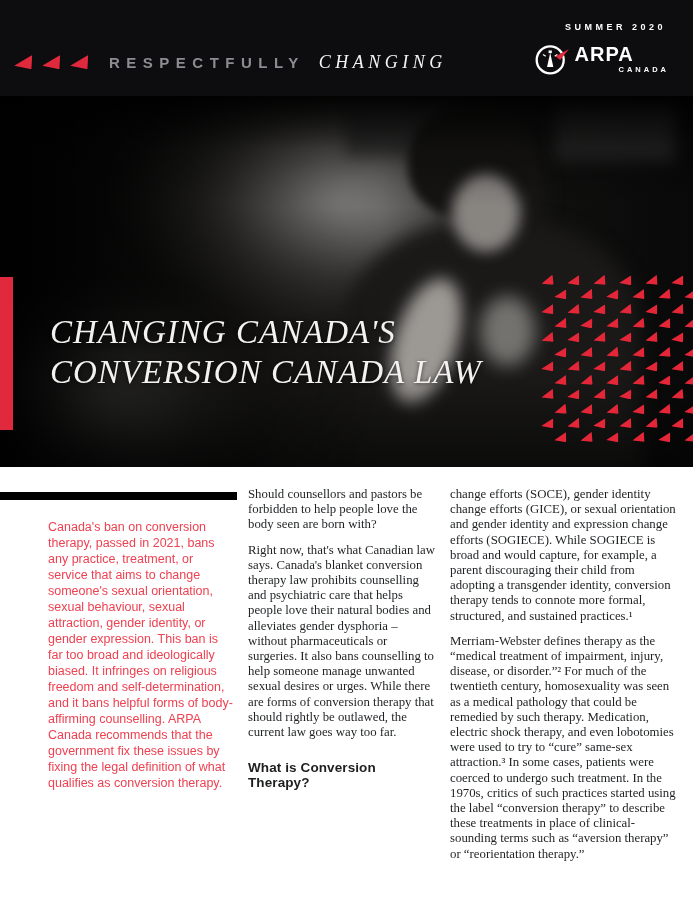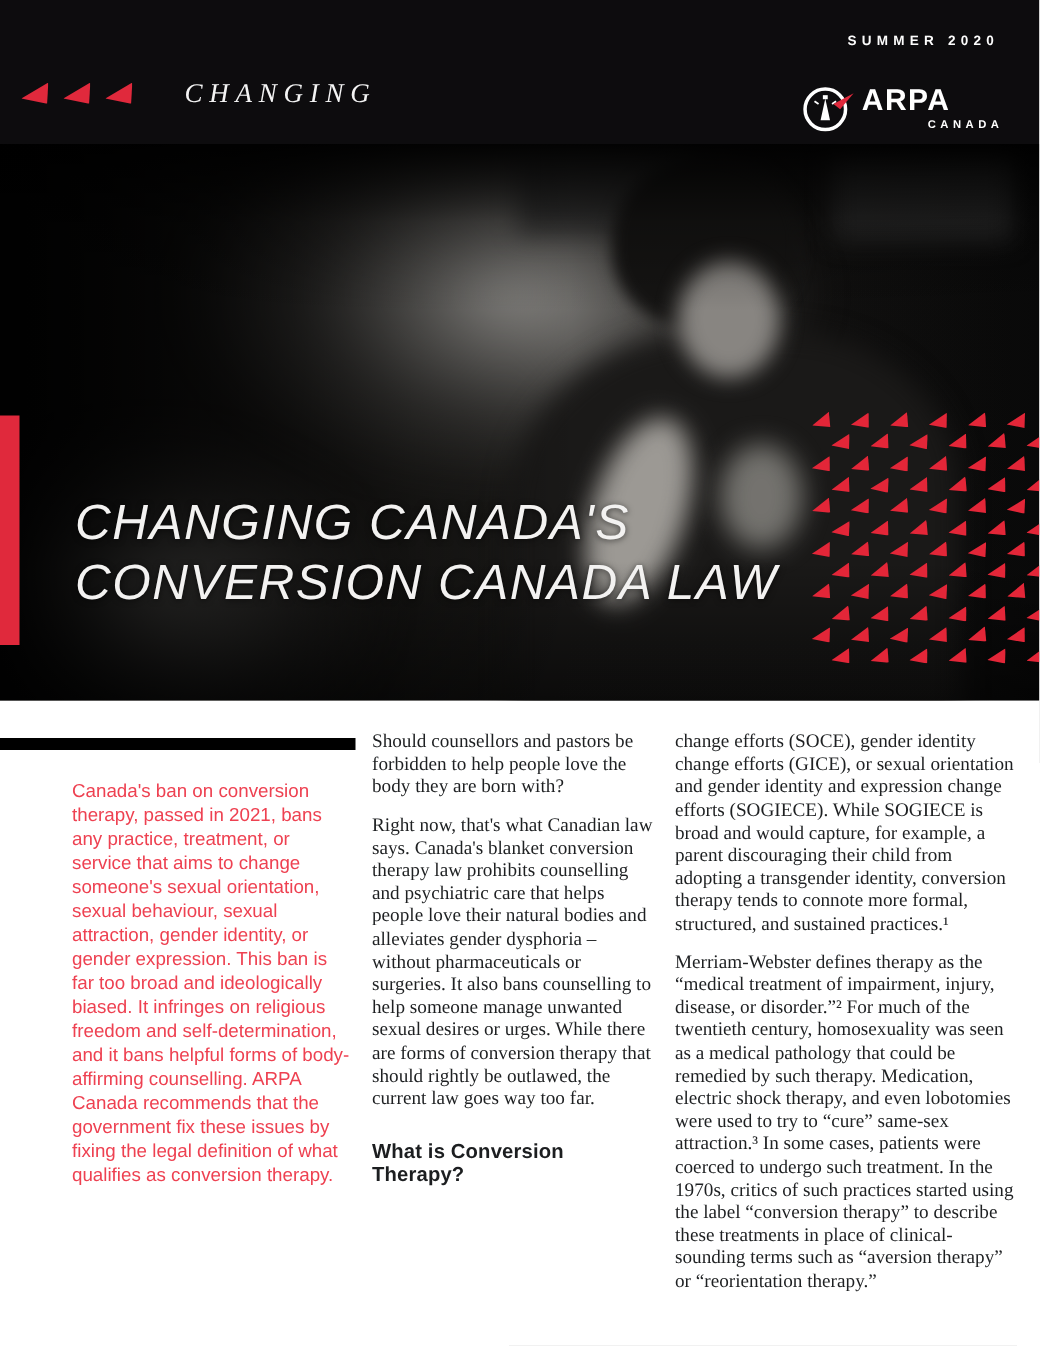--- a/index.html
+++ b/index.html
@@ -28,21 +28,21 @@
   }
   .masthead-white{
     font-family:"Liberation Serif",serif;font-style:italic;
     font-size:18px;letter-spacing:4.5px;color:#f4f4f4;margin-left:14px;
   }
   .issue-date{
     position:absolute;right:27px;top:22px;
     font-family:"Liberation Sans",sans-serif;font-weight:bold;
     font-size:9px;letter-spacing:3.5px;color:#fdfdfd;
   }
-  .logo{position:absolute;right:24px;top:54px;display:flex;align-items:center;}
+  .logo{position:absolute;right:24px;top:41px;display:flex;align-items:center;}
   .logo-icon{width:36px;height:36px;margin-right:5px;}
   .logo-words{display:flex;flex-direction:column;line-height:1;}
   .logo-arpa{
     font-family:"Liberation Sans",sans-serif;font-weight:bold;
     font-size:20px;color:#ffffff;letter-spacing:1px;
   }
   .logo-canada{
     font-family:"Liberation Sans",sans-serif;font-weight:bold;
     font-size:7.5px;color:#ffffff;letter-spacing:3px;margin-top:2px;padding-left:44px;
   }
@@ -78,22 +78,22 @@
     position:absolute;left:0;top:0;width:100%;height:100%;
     background:
       linear-gradient(180deg,rgba(0,0,0,0.92) 0%,rgba(0,0,0,0.25) 14%,rgba(0,0,0,0) 30%),
       linear-gradient(90deg,rgba(0,0,0,0.95) 0%,rgba(0,0,0,0.55) 28%,rgba(0,0,0,0.05) 55%),
       linear-gradient(0deg,rgba(0,0,0,0.55) 0%,rgba(0,0,0,0) 25%);
   }
   .red-bar{
     position:absolute;left:0;top:181px;width:13px;height:153px;background:#e0293c;
   }
   .hero-title{
-    position:absolute;left:50px;top:232px;
-    font-family:Liberation Sans, sans-serif;font-style:italic;
+    position:absolute;left:50px;top:216px;
+    font-family:Liberation Serif, serif;font-style:italic;
     font-size:33px;line-height:40px;letter-spacing:1px;color:#f3f2f1;
     text-shadow:0 1px 4px rgba(0,0,0,0.6);
   }
   .arrow-pattern{
     position:absolute;left:541px;top:180px;width:160px;height:172px;
   }
   .tri{
     position:absolute;width:13px;height:10px;background:#e32638;
     clip-path:polygon(100% 0, 88% 100%, 0 62%);
   }
@@ -125,20 +125,21 @@
 
 <div class="page">
 
   <div class="header">
     <div class="masthead">
       <div class="hdr-arrows">
         <span class="hdr-tri"></span>
         <span class="hdr-tri"></span>
         <span class="hdr-tri"></span>
       </div>
+      <span class="masthead-gray">RESPECTFULLY</span>
       <span class="masthead-white">CHANGING</span>
     </div>
     <div class="issue-date">SUMMER 2020</div>
     <div class="logo">
       <svg class="logo-icon" viewBox="0 0 40 40">
         <circle cx="18" cy="21" r="15" fill="none" stroke="#ffffff" stroke-width="2.6"></circle>
         <path d="M18 13 L21.5 29 L14.5 29 Z" fill="#ffffff"></path>
         <rect x="16.2" y="10.5" width="3.6" height="3" fill="#ffffff"></rect>
         <path d="M13 17 L10 15 M23 17 L26 15" stroke="#ffffff" stroke-width="1.4"></path>
         <path d="M24 17 L39 9 L29 21 Z" fill="#e0293c"></path>
@@ -242,21 +243,21 @@
     </div>
   </div>
 
   <div class="black-rule"></div>
 
   <div class="summary-col">
     <p style="margin:0">Canada's ban on conversion therapy, passed in 2021, bans any practice, treatment, or service that aims to change someone's sexual orientation, sexual behaviour, sexual attraction, gender identity, or gender expression. This ban is far too broad and ideologically biased. It infringes on religious freedom and self-determination, and it bans helpful forms of body-affirming counselling. ARPA Canada recommends that the government fix these issues by fixing the legal definition of what qualifies as conversion therapy.</p>
   </div>
 
   <div class="text-col col-mid">
-    <p>Should counsellors and pastors be forbidden to help people love the body they are born with?</p>
+    <p>Should counsellors and pastors be forbidden to help people love the body seen are born with?</p>
     <p>Right now, that's what Canadian law says. Canada's blanket conversion therapy law prohibits counselling and psychiatric care that helps people love their natural bodies and alleviates gender dysphoria – without pharmaceuticals or surgeries. It also bans counselling to help someone manage unwanted sexual desires or urges. While there are forms of conversion therapy that should rightly be outlawed, the current law goes way too far.</p>
     <h3 class="section-heading">What is Conversion Therapy?</h3>
 
   </div>
 
   <div class="text-col col-right">
     <p>change efforts (SOCE), gender identity change efforts (GICE), or sexual orientation and gender identity and expression change efforts (SOGIECE). While SOGIECE is broad and would capture, for example, a parent discouraging their child from adopting a transgender identity, conversion therapy tends to connote more formal, structured, and sustained practices.¹</p>
     <p>Merriam-Webster defines therapy as the “medical treatment of impairment, injury, disease, or disorder.”² For much of the twentieth century, homosexuality was seen as a medical pathology that could be remedied by such therapy. Medication, electric shock therapy, and even lobotomies were used to try to “cure” same-sex attraction.³ In some cases, patients were coerced to undergo such treatment. In the 1970s, critics of such practices started using the label “conversion therapy” to describe these treatments in place of clinical-sounding terms such as “aversion therapy” or “reorientation therapy.”</p>
   </div>
 

